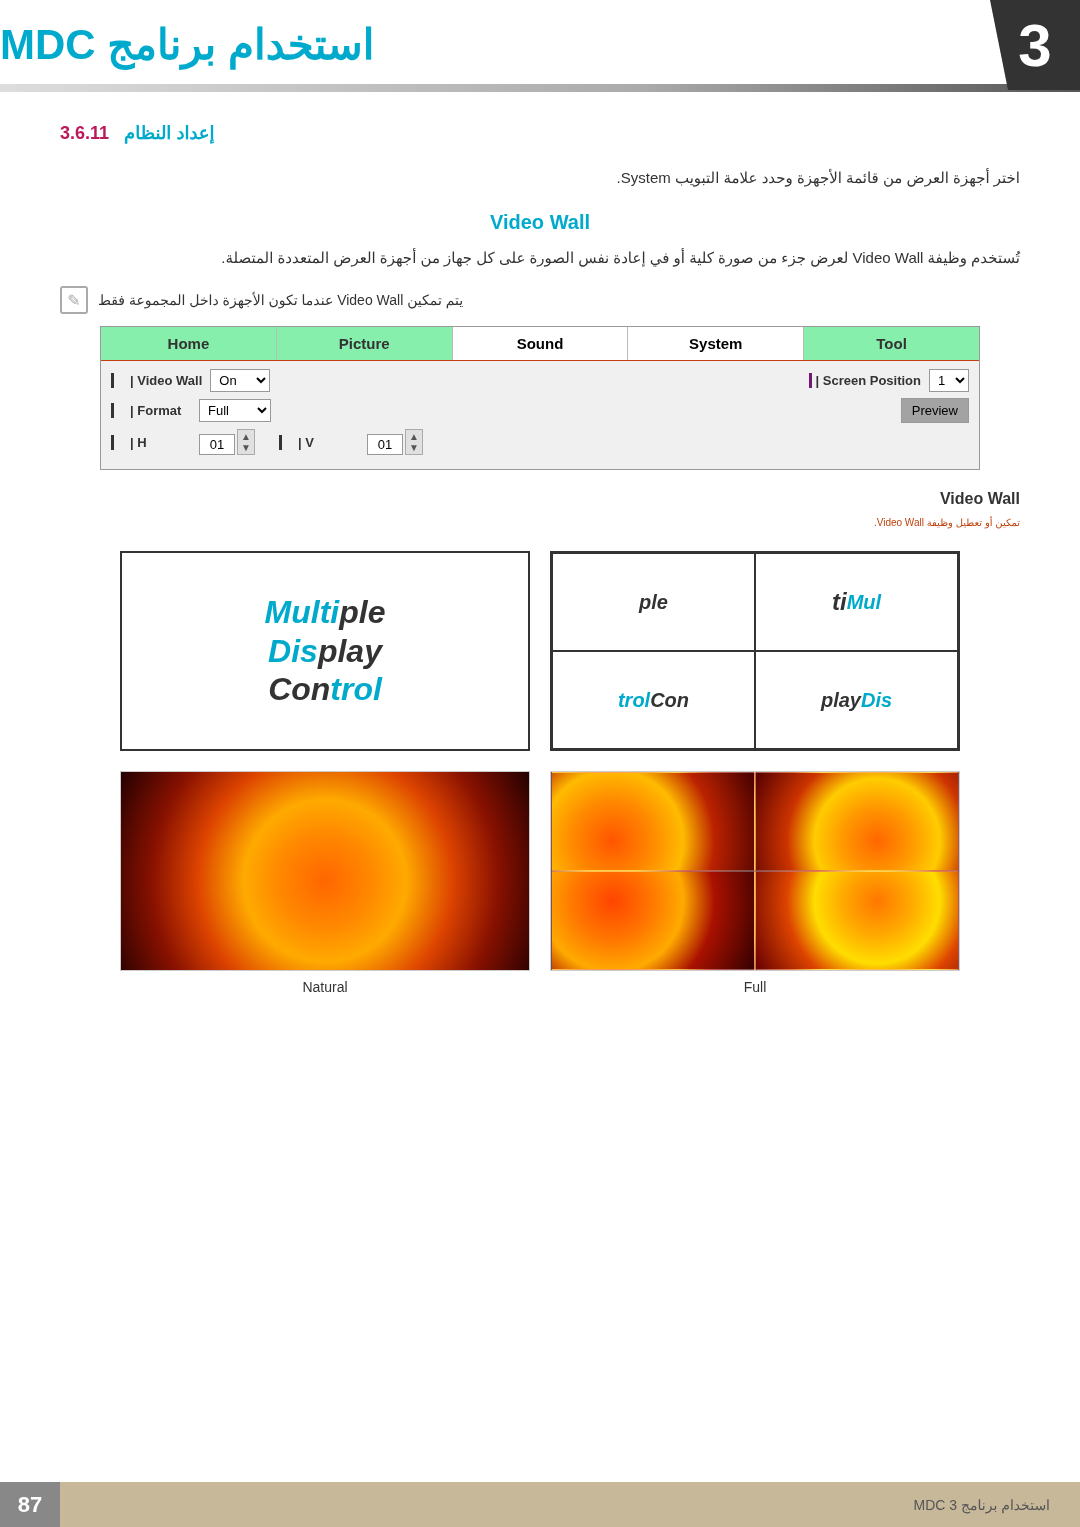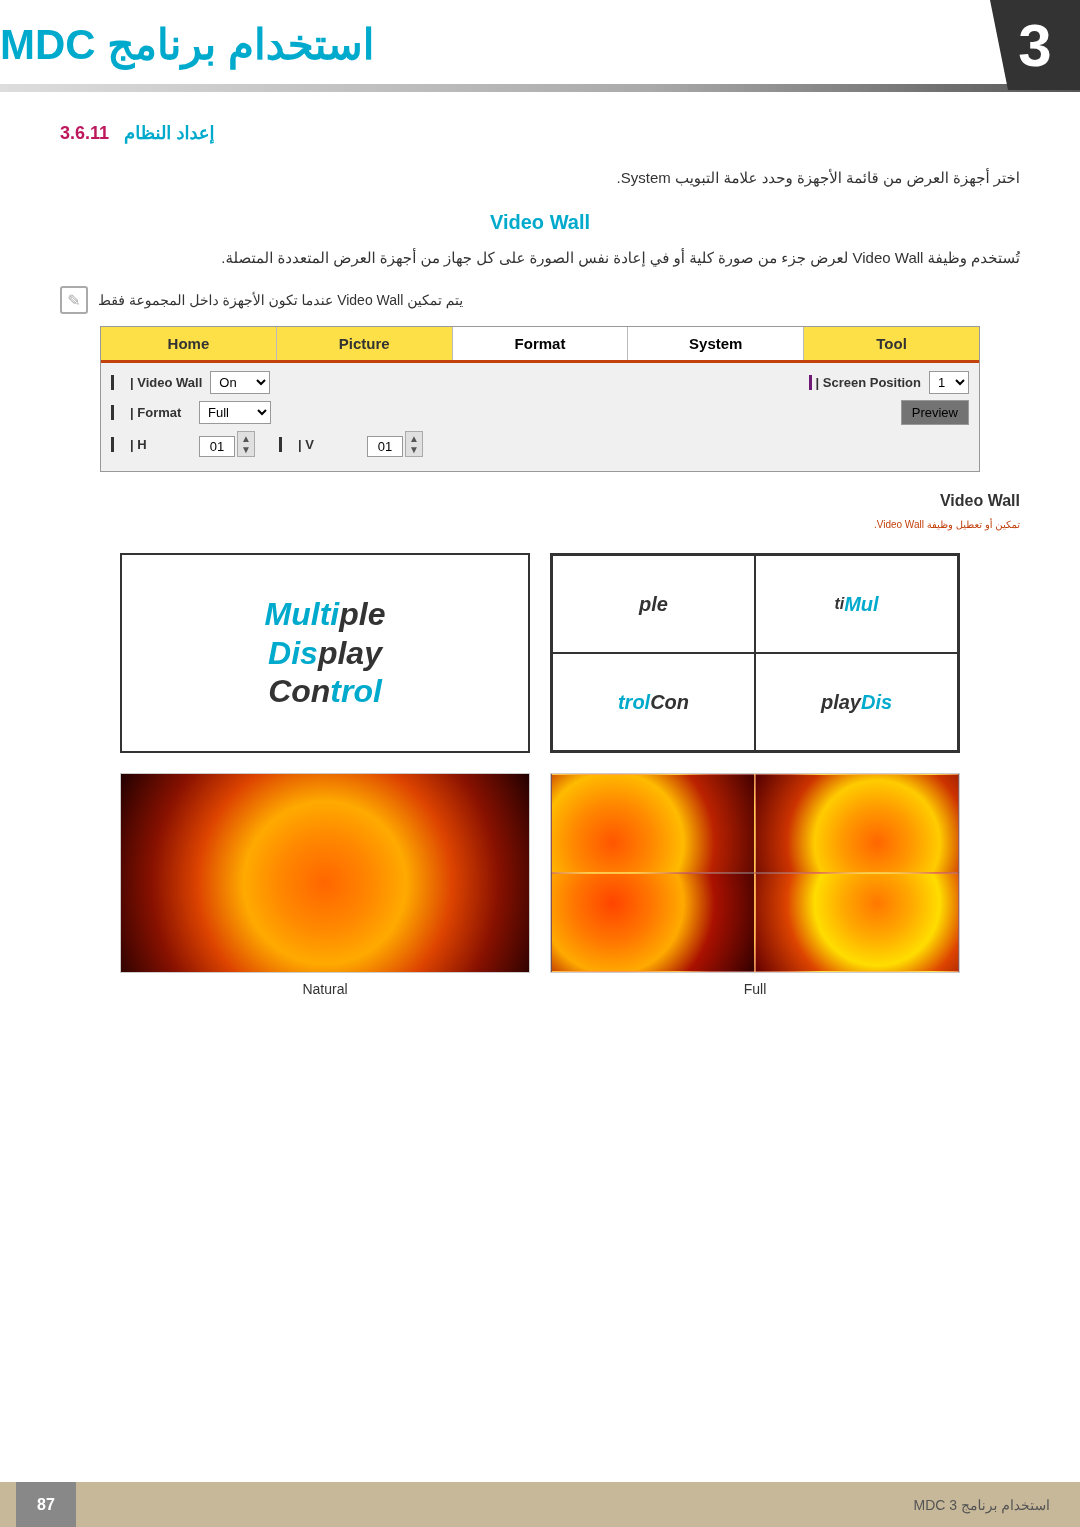--- a/index.html
+++ b/index.html
@@ -131,22 +131,22 @@
     
     .ui-container {
       border: 1px solid #999;
       background: #f0f0f0;
       margin: 0 40px 20px 40px;
       direction: ltr;
     }
 
     .menu-bar {
       display: flex;
-      background: #fde047;
-      border-bottom: 3px solid #c2410c;
+      background: #86efac;
+      border-bottom: 1px solid #c2410c;
     }
 
     .menu-tab {
       flex: 1;
       text-align: center;
       padding: 8px 4px;
       font-size: 15px;
       font-weight: bold;
       color: #333;
       border-right: 1px solid #bbb;
@@ -210,21 +210,21 @@
     .ui-number-select {
       border: 1px solid #999;
       background: white;
       padding: 2px 4px;
       font-size: 13px;
       min-width: 40px;
     }
 
     .ui-btn {
       border: 1px solid #999;
-      background: #737373;
+      background: #a3a3a3;
       padding: 4px 10px;
       font-size: 13px;
       cursor: pointer;
     }
 
     .ui-spinner {
       display: flex;
       align-items: flex-end;
       gap: 2px;
     }
@@ -368,24 +368,24 @@
     }
 
     .footer-page {
       width: 60px;
       height: 45px;
       background: #888;
       display: flex;
       align-items: center;
       justify-content: center;
       color: white;
-      font-size: 16px;
+      font-size: 22px;
       font-weight: bold;
       position: absolute;
-      left: 16px;
+      left: 0;
       bottom: 0;
     }
   </style>
 </head>
 <body>
 
 <div class="header">
   <span class="header-title">استخدام برنامج MDC</span>
   <div class="chapter-badge">3</div>
 </div>
@@ -407,21 +407,21 @@
   <div class="note-area">
     <span class="note-text">يتم تمكين Video Wall عندما تكون الأجهزة داخل المجموعة فقط</span>
     <div class="note-icon">✎</div>
   </div>
 
   <div class="ui-container">
 
     <div class="menu-bar">
       <div class="menu-tab">Home</div>
       <div class="menu-tab">Picture</div>
-      <div class="menu-tab active">Format</div>
+      <div class="menu-tab active">Sound</div>
       <div class="menu-tab active" style="background:#fff; font-weight:bold;">System</div>
       <div class="menu-tab">Tool</div>
     </div>
 
     <div class="ui-body">
 
       <div class="ui-row">
         <span class="ui-label ui-label-bar">| Video Wall</span>
         <div style="display:flex; align-items:center; gap:4px;">
           <select class="ui-select">
@@ -474,21 +474,21 @@
   <div class="desc-section">
   </div>
 
   <div class="image-grid">
 
     <div class="image-card">
       <div class="mdc-logo-box">
         <div class="mdc-logo-grid">
           <div class="mdc-grid-cell">
             <span style="font-size:20px; font-style:italic; font-weight:bold; color:#00aacc;">Mul</span>
-              <span style="font-size:16px; font-style:italic; font-weight:bold; color:#333;">ti</span>
+              <span style="font-size:24px; font-style:italic; font-weight:bold; color:#333;">ti</span>
           </div>
           <div class="mdc-grid-cell">
             <span style="font-size:20px; font-style:italic; font-weight:bold; color:#333;">ple</span>
           </div>
           <div class="mdc-grid-cell">
             <span style="font-size:20px; font-style:italic; font-weight:bold; color:#00aacc;">Dis</span>
               <span style="font-size:20px; font-style:italic; font-weight:bold; color:#333;">play</span>
           </div>
           <div class="mdc-grid-cell">
             <span style="font-size:20px; font-style:italic; font-weight:bold; color:#333;">Con</span>

